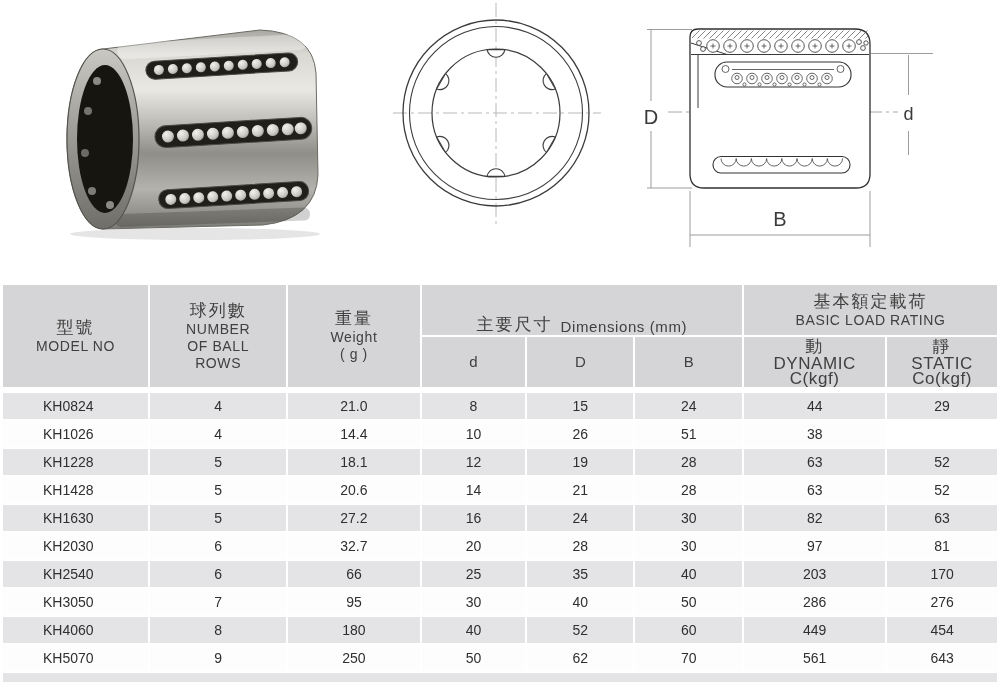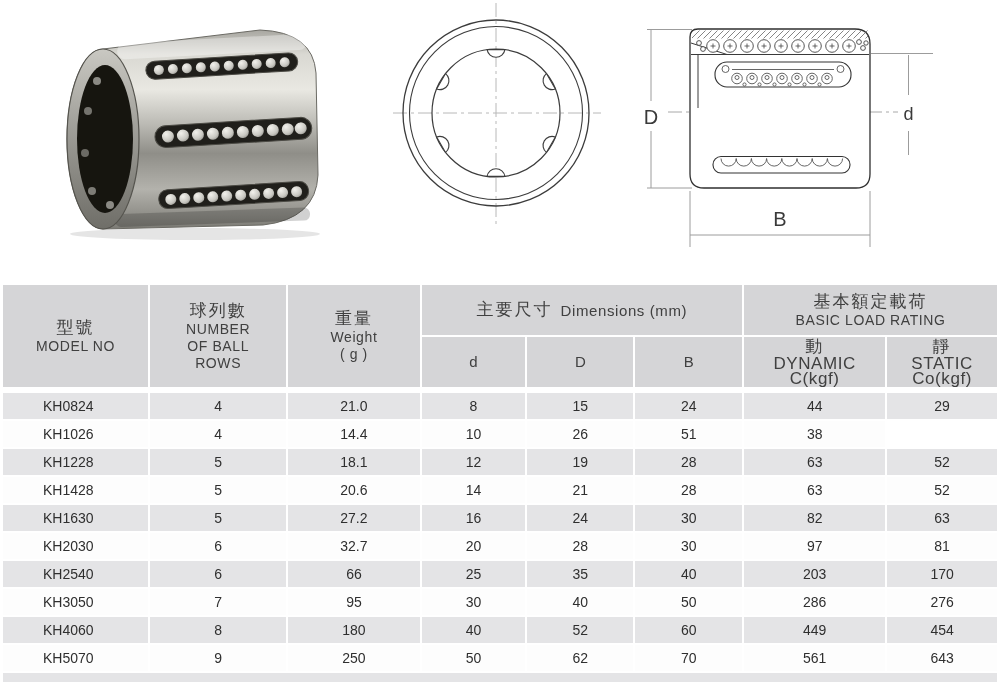--- a/index.html
+++ b/index.html
@@ -30,21 +30,21 @@
     background:#d5d5d7;color:#404040;
     display:flex;flex-direction:column;align-items:center;justify-content:center;
     text-align:center;line-height:1.14;
   }
   .hcell .zh{font-size:17px;letter-spacing:2px;line-height:20px;}
   .hcell .en{font-size:14px;letter-spacing:.6px;line-height:17px;}
   .hcell .sub{font-size:15px;}
   .h-model{grid-column:1;grid-row:1/3;text-align:center;}
   .h-rows{grid-column:2;grid-row:1/3;}
   .h-weight{grid-column:3;grid-row:1/3;}
-  .h-dims{grid-column:4/7;grid-row:1;flex-direction:row;gap:8px;align-items:center;}
+  .h-dims{grid-column:4/7;grid-row:1;flex-direction:row;gap:8px;align-items:flex-end;}
   .h-load{grid-column:7/9;grid-row:1;}
   .h-d{grid-column:4;grid-row:2;}
   .h-D{grid-column:5;grid-row:2;}
   .h-B{grid-column:6;grid-row:2;}
   .h-dyn{grid-column:7;grid-row:2;}
   .h-stat{grid-column:8;grid-row:2;}
   .h-dyn .en,.h-stat .en{line-height:15px;font-size:17px;}
   .h-dyn .zh,.h-stat .zh{line-height:18px;}
 
   .trow{height:26px;margin-bottom:2px;}

